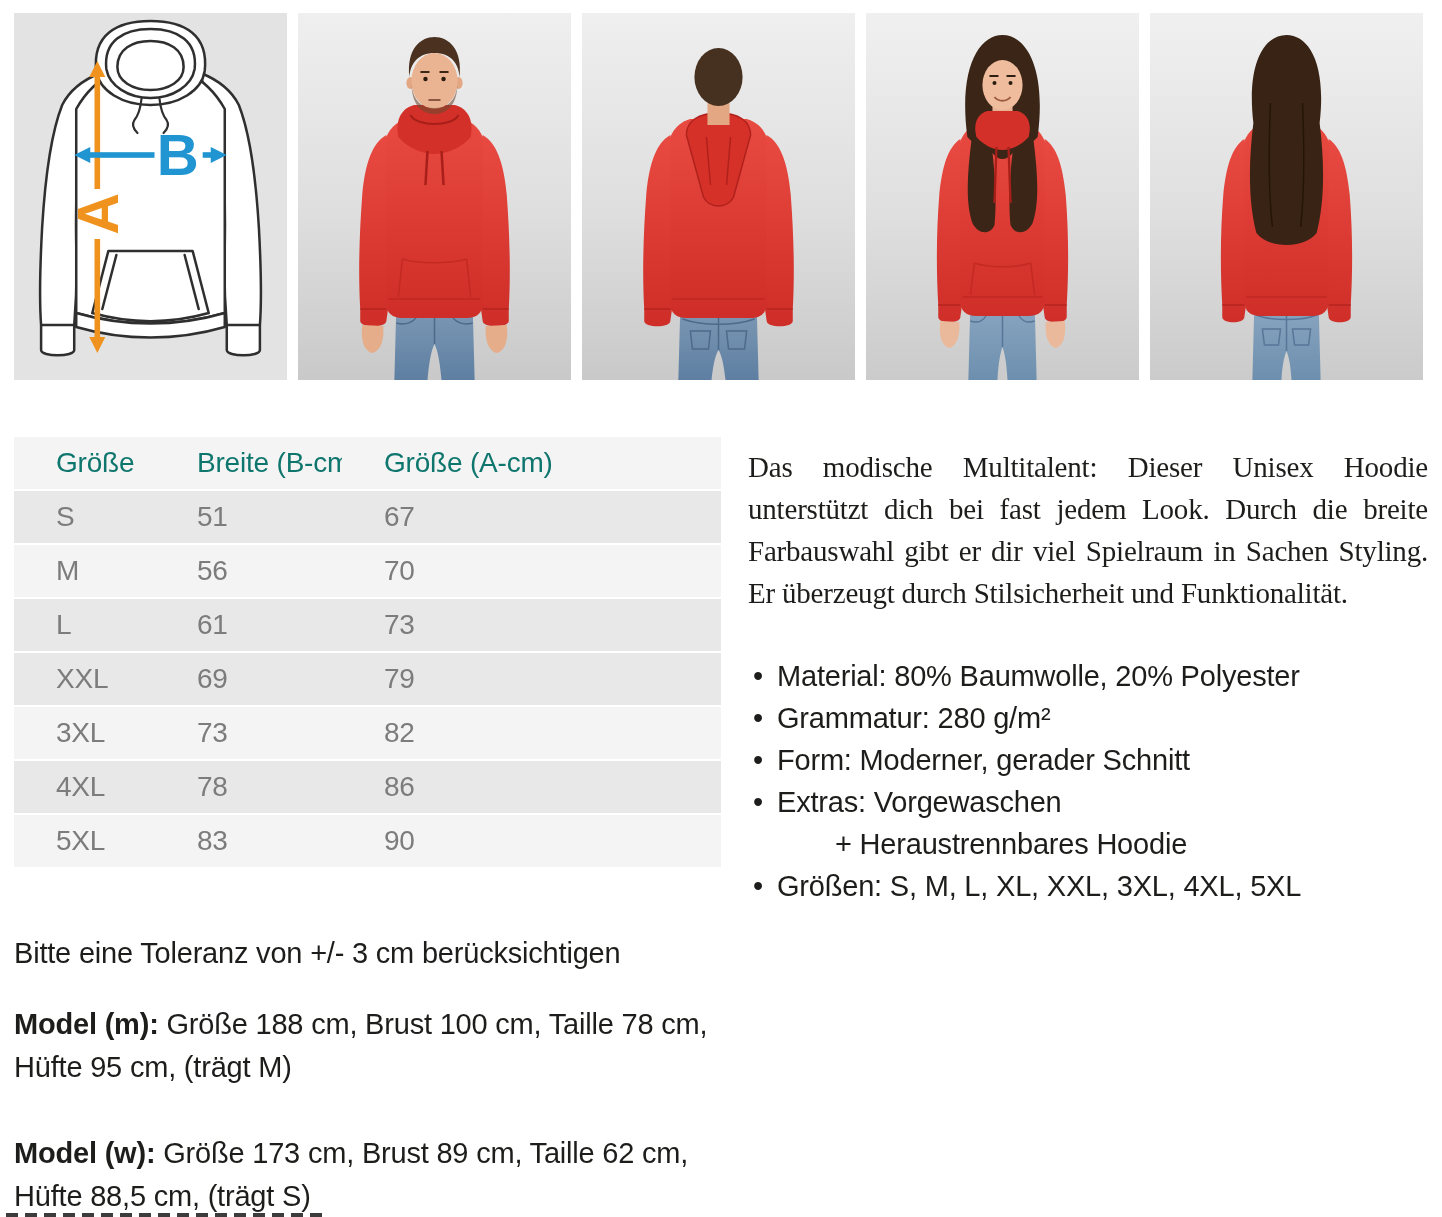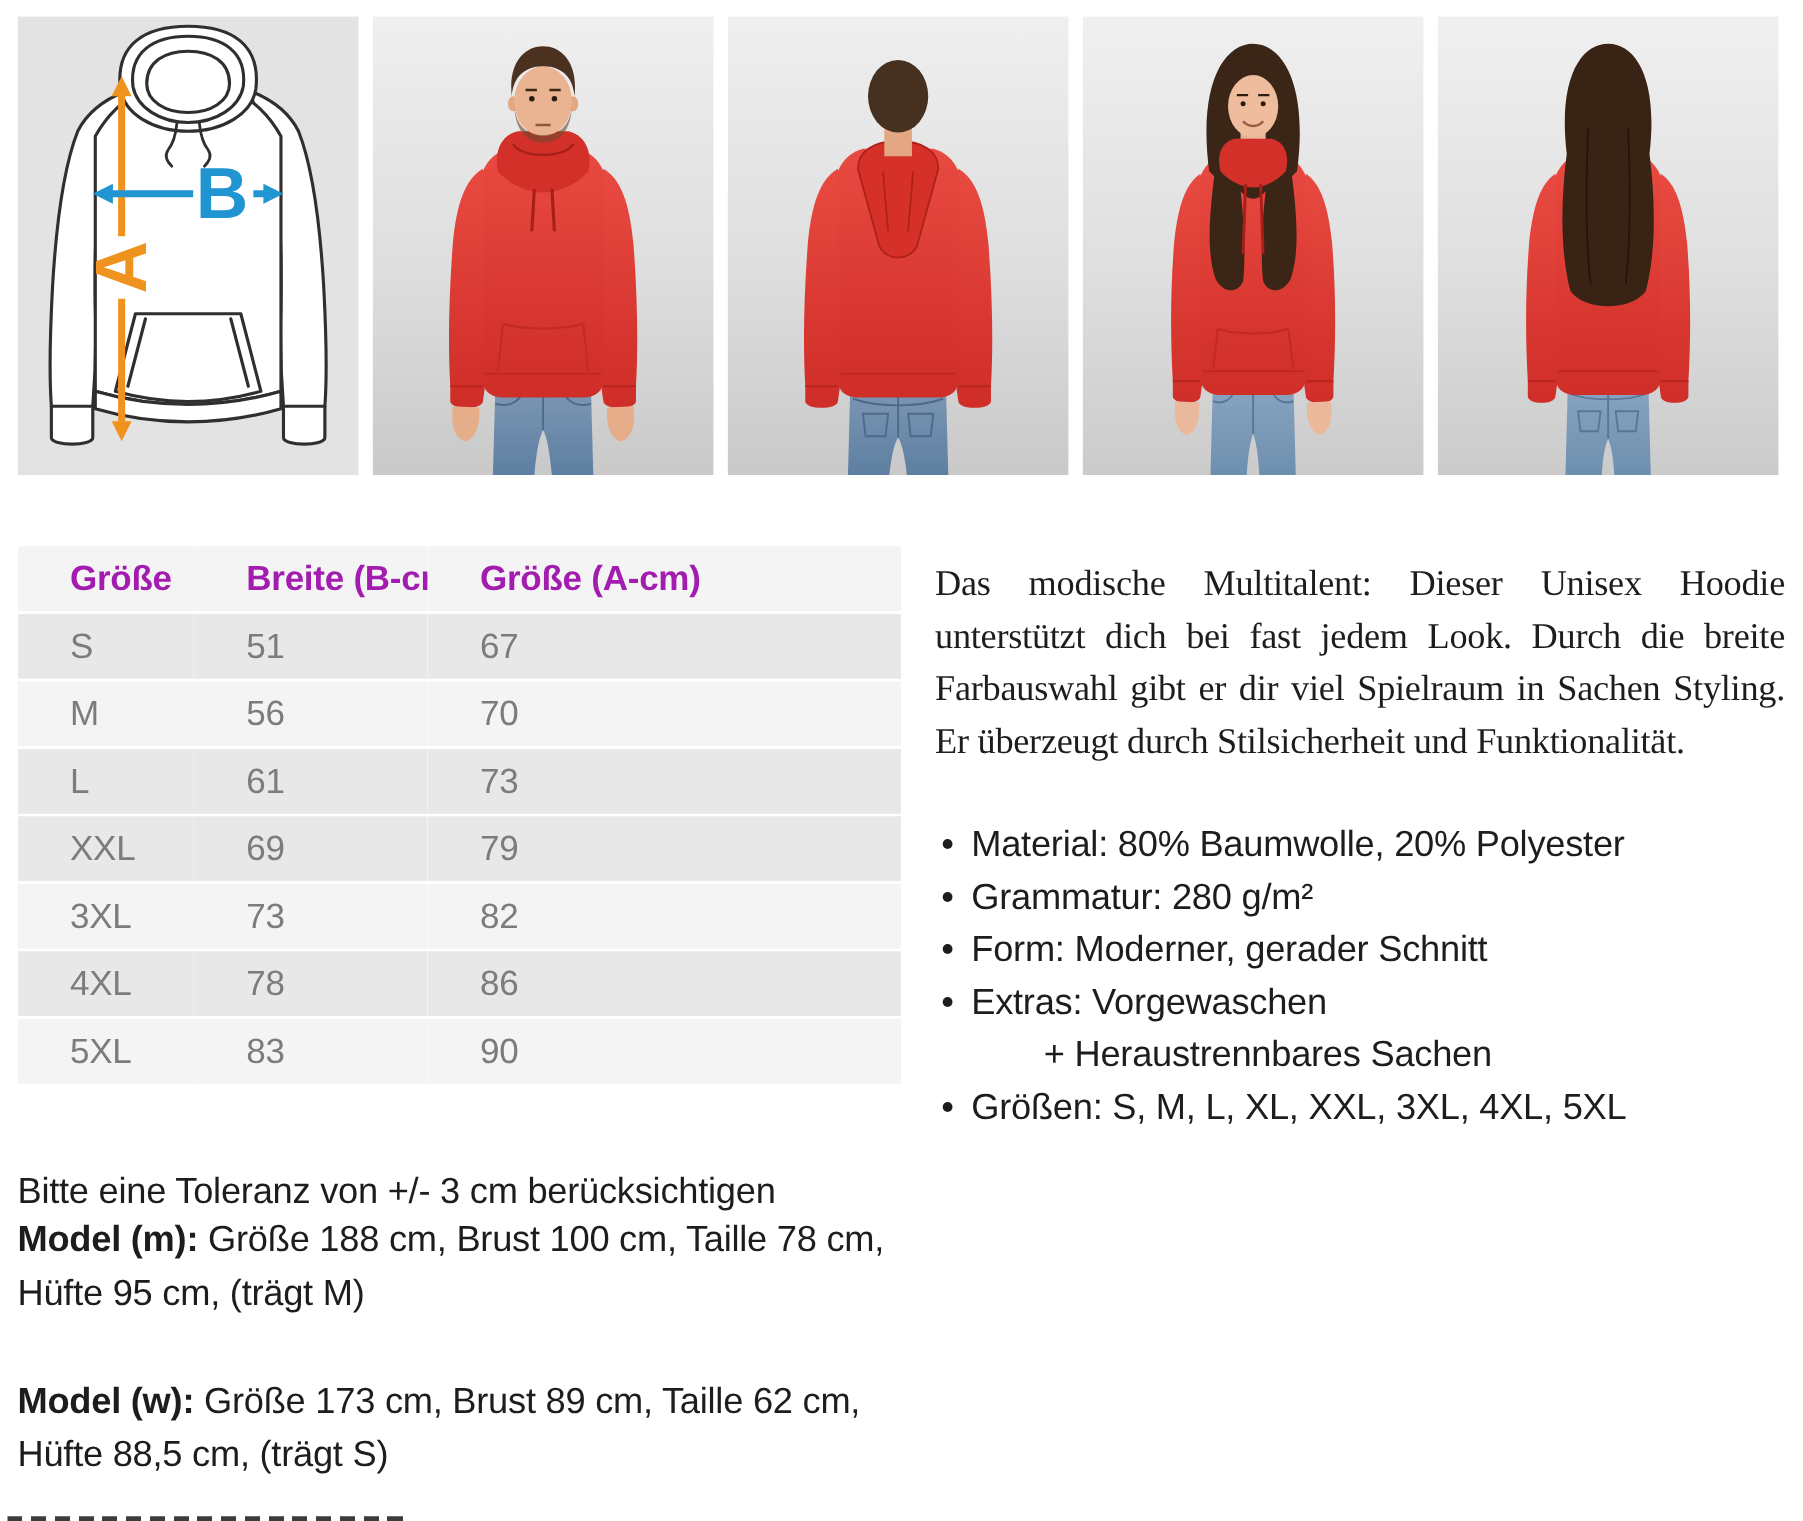--- a/index.html
+++ b/index.html
@@ -10,29 +10,29 @@
     letter-spacing:-0.2px;
   }
   .gallery { position:absolute; left:14px; top:13px; width:1409px; height:367px; display:flex; gap:11px; }
   .panel { flex:1 1 0; height:367px; overflow:hidden; }
   .panel svg { width:100%; height:100%; display:block; }
 
   .main { position:absolute; left:14px; top:437px; width:1414px; display:flex; gap:27px; align-items:flex-start; }
   .left-col { width:707px; flex:0 0 707px; }
 
   table.size { width:100%; border-collapse:collapse; font-size:28px; color:#7c7c7c; table-layout:fixed; }
-  table.size th { font-weight:bold; color:#a21caf; }
+  table.size th { font-weight:normal; color:#0f766e; }
   table.size th, table.size td { height:52px; padding:0 0 0 42px; text-align:left; white-space:nowrap; overflow:hidden; }
   table.size tr { border-bottom:2px solid #ffffff; }
   tr.row-light { background:#f4f4f4; }
   tr.row-dark  { background:#e8e8e8; }
 
   .tolerance { margin-top:66px; font-size:29px; line-height:36px; }
   .model-note { font-size:29px; line-height:43px; }
-  .model-note.first { }
+  .model-note.first { margin-top:32px; }
   .model-note.second { margin-top:43px; }
   .model-label { font-weight:bold; }
 
   .right-col { flex:1 1 auto; padding-top:9px; font-size:29px; line-height:42px; }
   .desc { text-align:justify; margin:0;font-family:Liberation Serif, serif; }
   ul.features { list-style:none; margin:41px 0 0 0; padding:0; }
   ul.features li { position:relative; padding-left:29px; }
   ul.features li::before { content:"\2022"; position:absolute; left:5px; top:0; color:#1d1d1b; }
   .sub-line { padding-left:58px; }
 
@@ -322,21 +322,21 @@
         <div>Material: 80% Baumwolle, 20% Polyester</div>
       </li>
       <li>
         <div>Grammatur: 280 g/m²</div>
       </li>
       <li>
         <div>Form: Moderner, gerader Schnitt</div>
       </li>
       <li>
         <div>Extras: Vorgewaschen</div>
-        <div class="sub-line">+ Heraustrennbares Sachen</div>
+        <div class="sub-line">+ Heraustrennbares Hoodie</div>
       </li>
       <li>
         <div>Größen:  S, M, L, XL, XXL, 3XL, 4XL, 5XL</div>
       </li>
     </ul>
   </div>
 </div>
 
 <div class="cutoff"></div>
 

